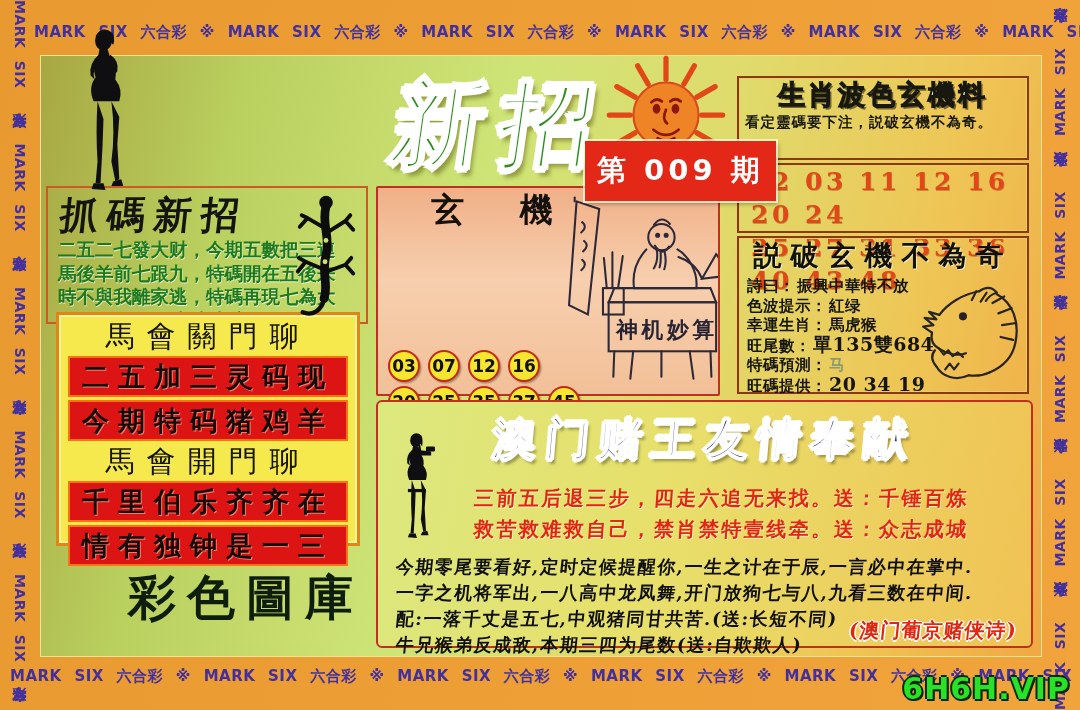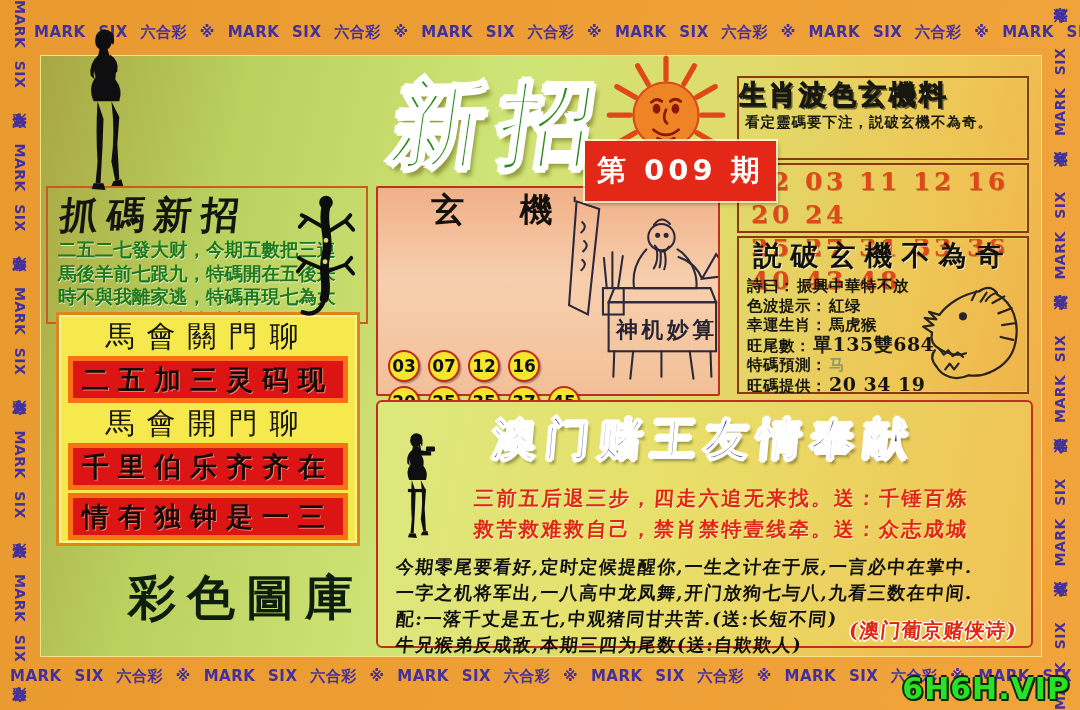--- a/index.html
+++ b/index.html
@@ -37,21 +37,21 @@
     font-weight:bold;color:#141410;letter-spacing:9px;transform:skewX(-6deg);}
   .zhuama-lines{position:absolute;left:10px;top:50px;width:300px;}
   .green-line{display:block;font-size:18.5px;font-weight:bold;color:#1c7a1c;line-height:23.5px;
     font-family:"DejaVu Serif",serif;text-shadow:.6px .6px 0 rgba(255,255,255,.7);}
   .green-line:last-child{padding-left:34px;}
   .gecko{position:absolute;left:292px;top:190px;z-index:9;}
   .mahui-box{position:absolute;left:56px;top:312px;width:304px;height:234px;background:#f6e94e;
     border:3px solid #dd8816;box-shadow:inset 0 0 0 2px #f9f3a0;padding:4px 9px;box-sizing:border-box;z-index:3;}
   .mahui-header{display:block;text-align:center;font-family:"DejaVu Serif",serif;font-size:29px;
     font-weight:normal;color:#15150f;letter-spacing:12px;line-height:34px;}
-  .red-bar{display:flex;align-items:center;justify-content:center;background:#dc1414;border:5px solid #f97316;
+  .red-bar{display:flex;align-items:center;justify-content:center;background:#dc1414;border:2px solid #f97316;
     height:37px;margin:3px 0;font-family:"DejaVu Serif",serif;font-size:27px;font-weight:bold;color:#140a06;
     letter-spacing:9px;text-shadow:1px 1px 0 rgba(255,210,180,.55);}
   .gallery-label{position:absolute;left:128px;top:566px;font-size:48px;font-weight:bold;color:#0e1e0e;
     letter-spacing:11px;z-index:3;}
   
   .xuanji-box{position:absolute;left:376px;top:186px;width:340px;height:206px;border:2px solid #c03020;
     background:linear-gradient(180deg,#f0b088 0%,#f7cfae 45%,#f2c098 100%);z-index:3;border-radius:2px;}
   .xuanji-title{position:absolute;left:30px;top:0px;width:190px;text-align:center;
     font-family:"DejaVu Serif",serif;font-size:33px;font-weight:bold;color:#14100c;letter-spacing:22px;}
   .xuanji-poem{position:absolute;left:9px;top:40px;}
@@ -62,21 +62,21 @@
   .ball{display:inline-flex;width:28px;height:28px;border-radius:50%;background:#f6e62e;border:2px solid #c22818;
     align-items:center;justify-content:center;font-weight:bold;font-size:17px;color:#111;margin:0 4px;
     box-shadow:1.5px 1.5px 1.5px rgba(0,0,0,.3);}
   .sage{position:absolute;right:0px;top:2px;opacity:.92;}
   
   .rbox{position:absolute;left:737px;width:292px;border:2px solid #8a3a12;box-shadow:inset 0 0 0 1px #e8d060;
     box-sizing:border-box;z-index:3;}
   .rt-a{top:76px;height:84px;}
   .rt-b{top:163px;height:70px;}
   .rm{top:236px;height:158px;}
-  .rt-title{display:block;font-family:"DejaVu Serif",serif;font-size:27px;font-weight:bold;
+  .rt-title{display:block;text-align:center;font-family:"DejaVu Serif",serif;font-size:27px;font-weight:bold;
     color:#fff;letter-spacing:3px;line-height:33px;-webkit-text-stroke:1.2px #181810;
     text-shadow:2px 2px 0 rgba(20,20,0,.55);}
   .rt-lines{display:block;padding:0 6px;}
   .small-cal-line{display:block;font-family:"DejaVu Serif",serif;font-size:14.5px;font-weight:bold;
     color:#19190f;line-height:21px;letter-spacing:1px;}
   .rt-num{display:block;font-family:"DejaVu Serif",serif;font-size:25px;font-weight:bold;color:#e0481a;
     letter-spacing:3.5px;line-height:33px;padding-left:12px;text-shadow:.7px .7px 0 rgba(120,30,0,.35);}
   .rm-title{display:block;text-align:center;font-family:"DejaVu Serif",serif;font-size:28px;font-weight:bold;
     color:#12120c;letter-spacing:9px;line-height:36px;text-shadow:1px 1px 0 rgba(255,255,255,.6);}
   .rm-rows{position:absolute;left:8px;top:38px;z-index:2;}
@@ -182,20 +182,21 @@
       <path d="M33,110 C31,122 21,128 11,124" stroke-width="4.5"></path>
     </g>
     <circle cx="35" cy="50" r="2.5" fill="#cfe070"></circle>
       <circle cx="34" cy="72" r="2.5" fill="#cfe070"></circle>
   </svg>
 
   <div class="mahui-box">
     <span class="mahui-header">馬會關門聊</span>
     <div>
         <span class="red-bar">二五加三灵码现</span>
+        <span class="red-bar">今期特码猪鸡羊</span>
       </div>
     <span class="mahui-header">馬會開門聊</span>
     <div>
         <span class="red-bar">千里伯乐齐齐在</span>
         <span class="red-bar">情有独钟是一三</span>
       </div>
   </div>
 
   <div class="gallery-label">彩色圖庫</div>
 

